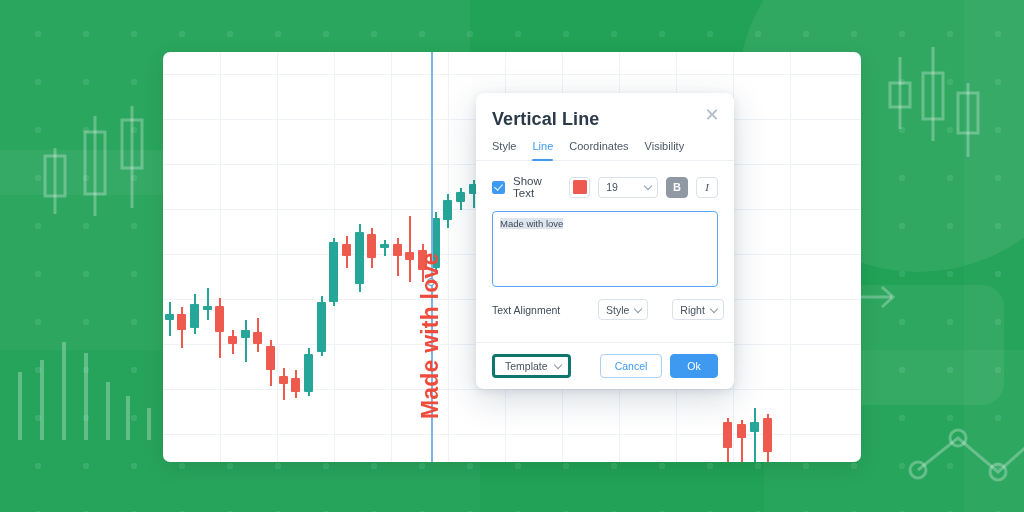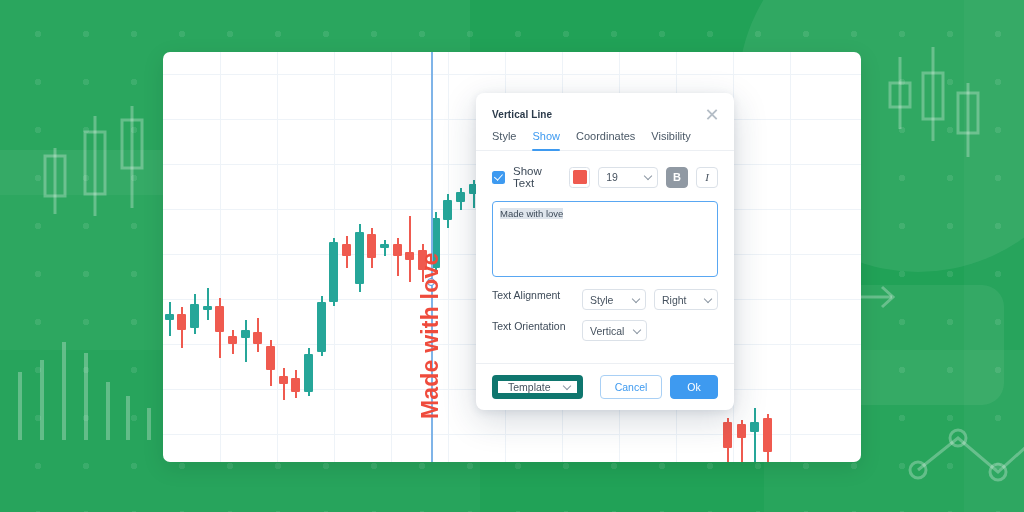--- a/index.html
+++ b/index.html
@@ -118,21 +118,21 @@
     background: #ffffff;
     border-radius: 8px;
     box-shadow: 0 10px 34px rgba(30,50,80,0.18), 0 2px 8px rgba(30,50,80,0.10);
     overflow: hidden;
   }
   .dlg-header {
     position: relative;
     padding: 16px 16px 0 16px;
   }
   .dlg-title {
-    font-size: 10px;
+    font-size: 18px;
     font-weight: bold;
     color: #2b3a4a;
     letter-spacing: 0.1px;
   }
   .dlg-close {
     position: absolute;
     right: 12px; top: 12px;
     width: 20px; height: 20px;
     color: #b4bdc6;
     font-size: 18px;
@@ -253,22 +253,23 @@
     padding: 6px 7px;
     font-size: 9.5px;
     color: #3d4a58;
     margin-bottom: 12px;
     cursor: text;
   }
   .sel-text { background: #dfe5ec; }
 
   .field-row {
     display: flex;
+    align-items: center;
     margin-bottom: 10px;
-    gap: 8px;
+    gap: 24px;
   }
   .field-label {
     font-size: 10.5px;
     color: #3d4a58;
     width: 82px;
     flex: 0 0 auto;
   }
   .sel-wide { width: 65px; }
 
   .dlg-footer {
@@ -280,24 +281,24 @@
   .btn {
     font-size: 10.5px;
     border-radius: 4px;
     height: 24px;
     display: flex;
     align-items: center;
     justify-content: center;
     cursor: pointer;
   }
   .btn-template {
-    border: 6px solid #0f766e;
+    border: 3px solid #0f766e;
     background: #fff;
     color: #46525f;
-    padding: 0 26px 0 10px;
+    padding: 0 20px 0 10px;
     position: relative;
   }
   .btn-template .chev {
     position: absolute;
     right: 7px; top: 50%;
     width: 6px; height: 6px;
     margin-top: -4px;
     border: solid #8c97a3;
     border-width: 0 1.3px 1.3px 0;
     transform: rotate(45deg);
@@ -477,21 +478,21 @@
 
   <div class="dialog">
 
     <div class="dlg-header">
       <div class="dlg-title">Vertical Line</div>
       <div class="dlg-close">✕</div>
     </div>
 
     <div class="dlg-tabs">
       <div class="tab">Style</div>
-      <div class="tab active">Show</div>
+      <div class="tab active">Line</div>
       <div class="tab">Coordinates</div>
       <div class="tab">Visibility</div>
     </div>
 
     <div class="dlg-body">
 
       <div class="row-showtext">
         <div class="cbox"></div>
         <div class="cbox-label">Show Text</div>
         <div style="flex:1"></div>
@@ -515,27 +516,20 @@
         <div class="sel sel-wide">
           <span>Style</span>
           <span class="chev"></span>
         </div>
         <div class="sel sel-wide">
           <span>Right</span>
           <span class="chev"></span>
         </div>
       </div>
 
-      <div class="field-row">
-        <div class="field-label">Text Orientation</div>
-        <div class="sel sel-wide">
-          <span>Vertical</span>
-          <span class="chev"></span>
-        </div>
-      </div>
 
     </div>
 
     <div class="dlg-footer">
       <div class="btn btn-template">
         <span>Template</span>
         <span class="chev"></span>
       </div>
       <div class="footer-spacer"></div>
       <div class="btn btn-cancel">Cancel</div>

